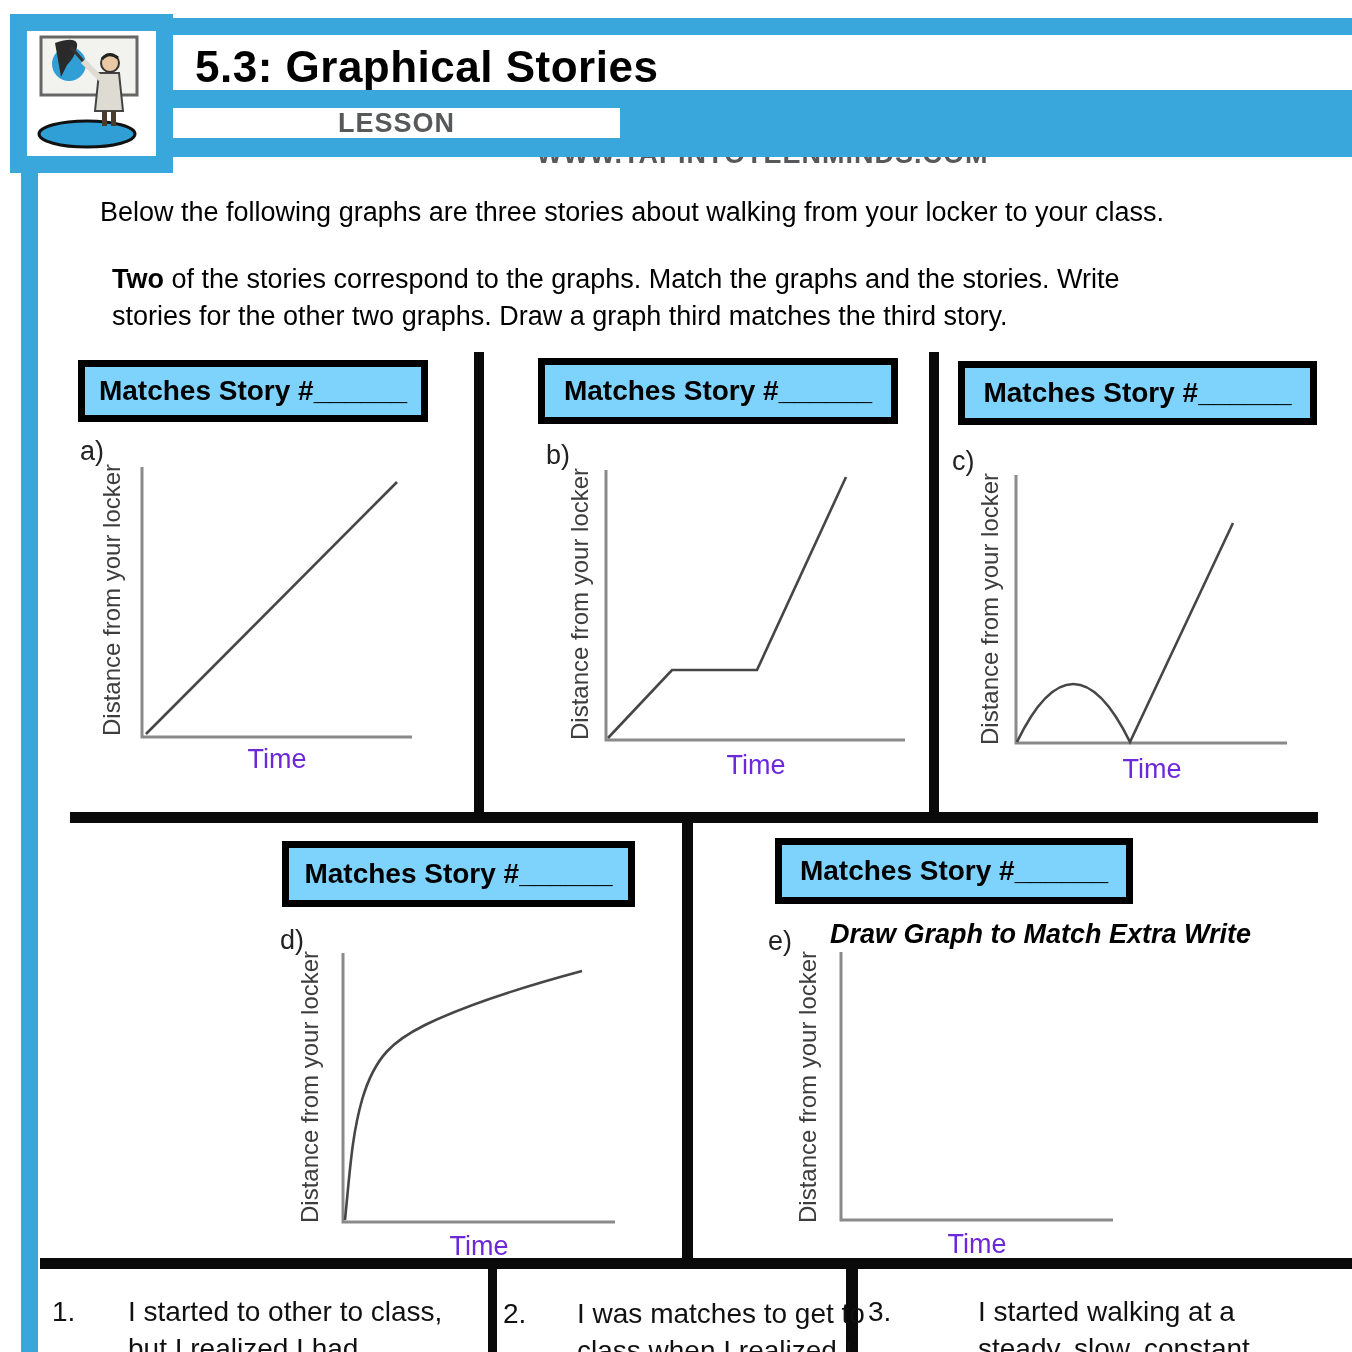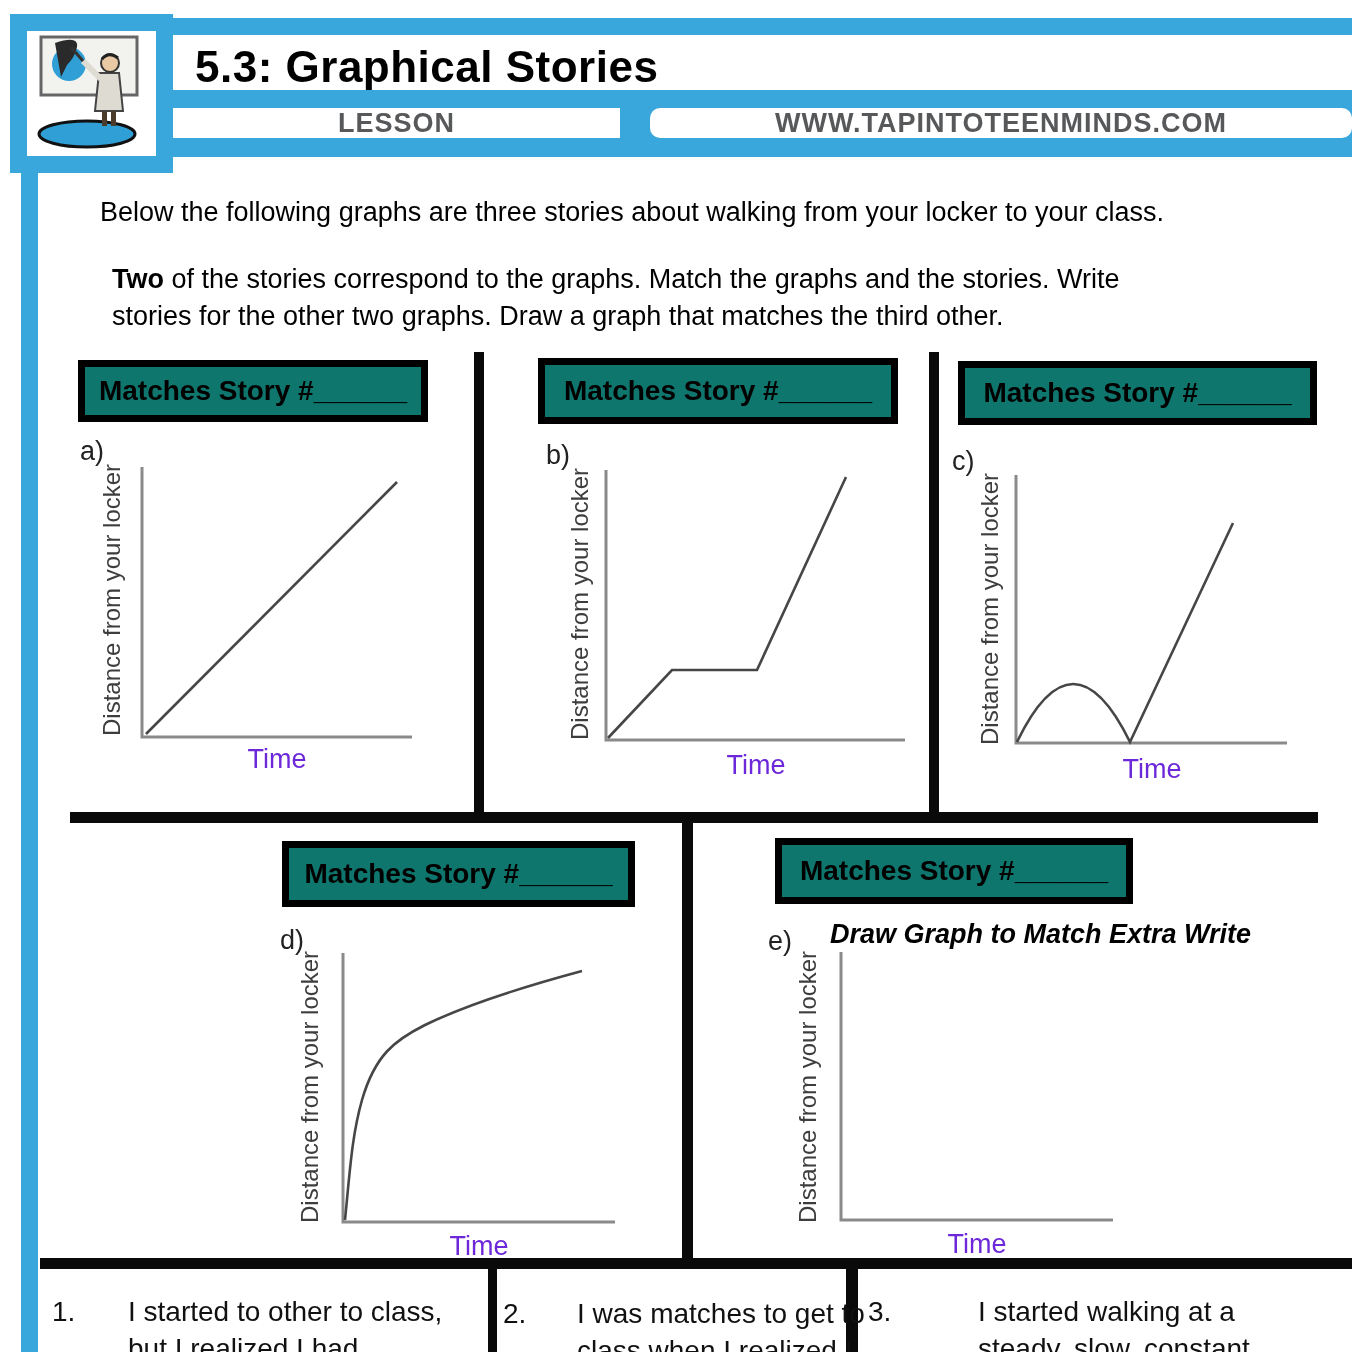--- a/index.html
+++ b/index.html
@@ -7,32 +7,32 @@
     width:1352px;height:1352px;position:relative;overflow:hidden;
     background:#ffffff;color:#000;
     font-family:"Liberation Sans", sans-serif;
   }
   .abs{position:absolute;}
   .blue{background:#39A7DB;}
   .blk{background:#0a0a0a;}
 
   
   .page-title{font-size:44px;font-weight:bold;white-space:nowrap;letter-spacing:0.5px;}
-  .banner-row{display:flex;}
+  .banner-row{display:flex;flex-direction:column;}
   .banner-box{background:#fff;display:flex;align-items:center;justify-content:center;
     font-size:27px;font-weight:bold;color:#57585A;letter-spacing:1px;white-space:nowrap;}
   .logo-frame{background:#39A7DB;}
   .logo-inner{position:absolute;left:17px;top:17px;right:17px;bottom:17px;background:#fff;}
 
   
   .intro{font-size:27px;line-height:37px;white-space:nowrap;}
 
   
   .match-box{
-    box-sizing:border-box;border:7px solid #000;background:#0f766e;
+    box-sizing:border-box;border:7px solid #000;background:#7dd3fc;
     display:flex;align-items:center;justify-content:center;
     font-size:28px;font-weight:bold;white-space:nowrap;
   }
 
   
   .gtag{font-size:27px;color:#222;}
   .ylab{
     font-size:24px;color:#3d3d3d;width:32px;
     writing-mode:vertical-rl;transform:rotate(180deg);
     display:flex;align-items:center;justify-content:center;white-space:nowrap;
@@ -88,21 +88,21 @@
 </div>
 
 <div class="abs blue" style="left:21px;top:157px;width:17px;height:1195px;"></div>
 
 <div class="abs intro" style="left:100px;top:194px;">
   <span>Below the following graphs are three stories about walking from your locker to your class.</span>
 </div>
 
 <div class="abs intro" style="left:112px;top:261px;">
   <div><b>Two</b><span> of the stories correspond to the graphs. Match the graphs and the stories. Write</span></div>
-  <div>stories for the other two graphs. Draw a graph that matches the third other.</div>
+  <div>stories for the other two graphs. Draw a graph third matches the third story.</div>
 </div>
 
 <div class="abs blk" style="left:474px;top:352px;width:10px;height:460px;"></div>
 <div class="abs blk" style="left:929px;top:352px;width:10px;height:460px;"></div>
 <div class="abs blk" style="left:70px;top:812px;width:1248px;height:11px;"></div>
 <div class="abs blk" style="left:682px;top:823px;width:11px;height:435px;"></div>
 <div class="abs blk" style="left:40px;top:1258px;width:1312px;height:11px;"></div>
 <div class="abs blk" style="left:488px;top:1269px;width:9px;height:83px;"></div>
 <div class="abs blk" style="left:846px;top:1269px;width:12px;height:83px;"></div>
 

